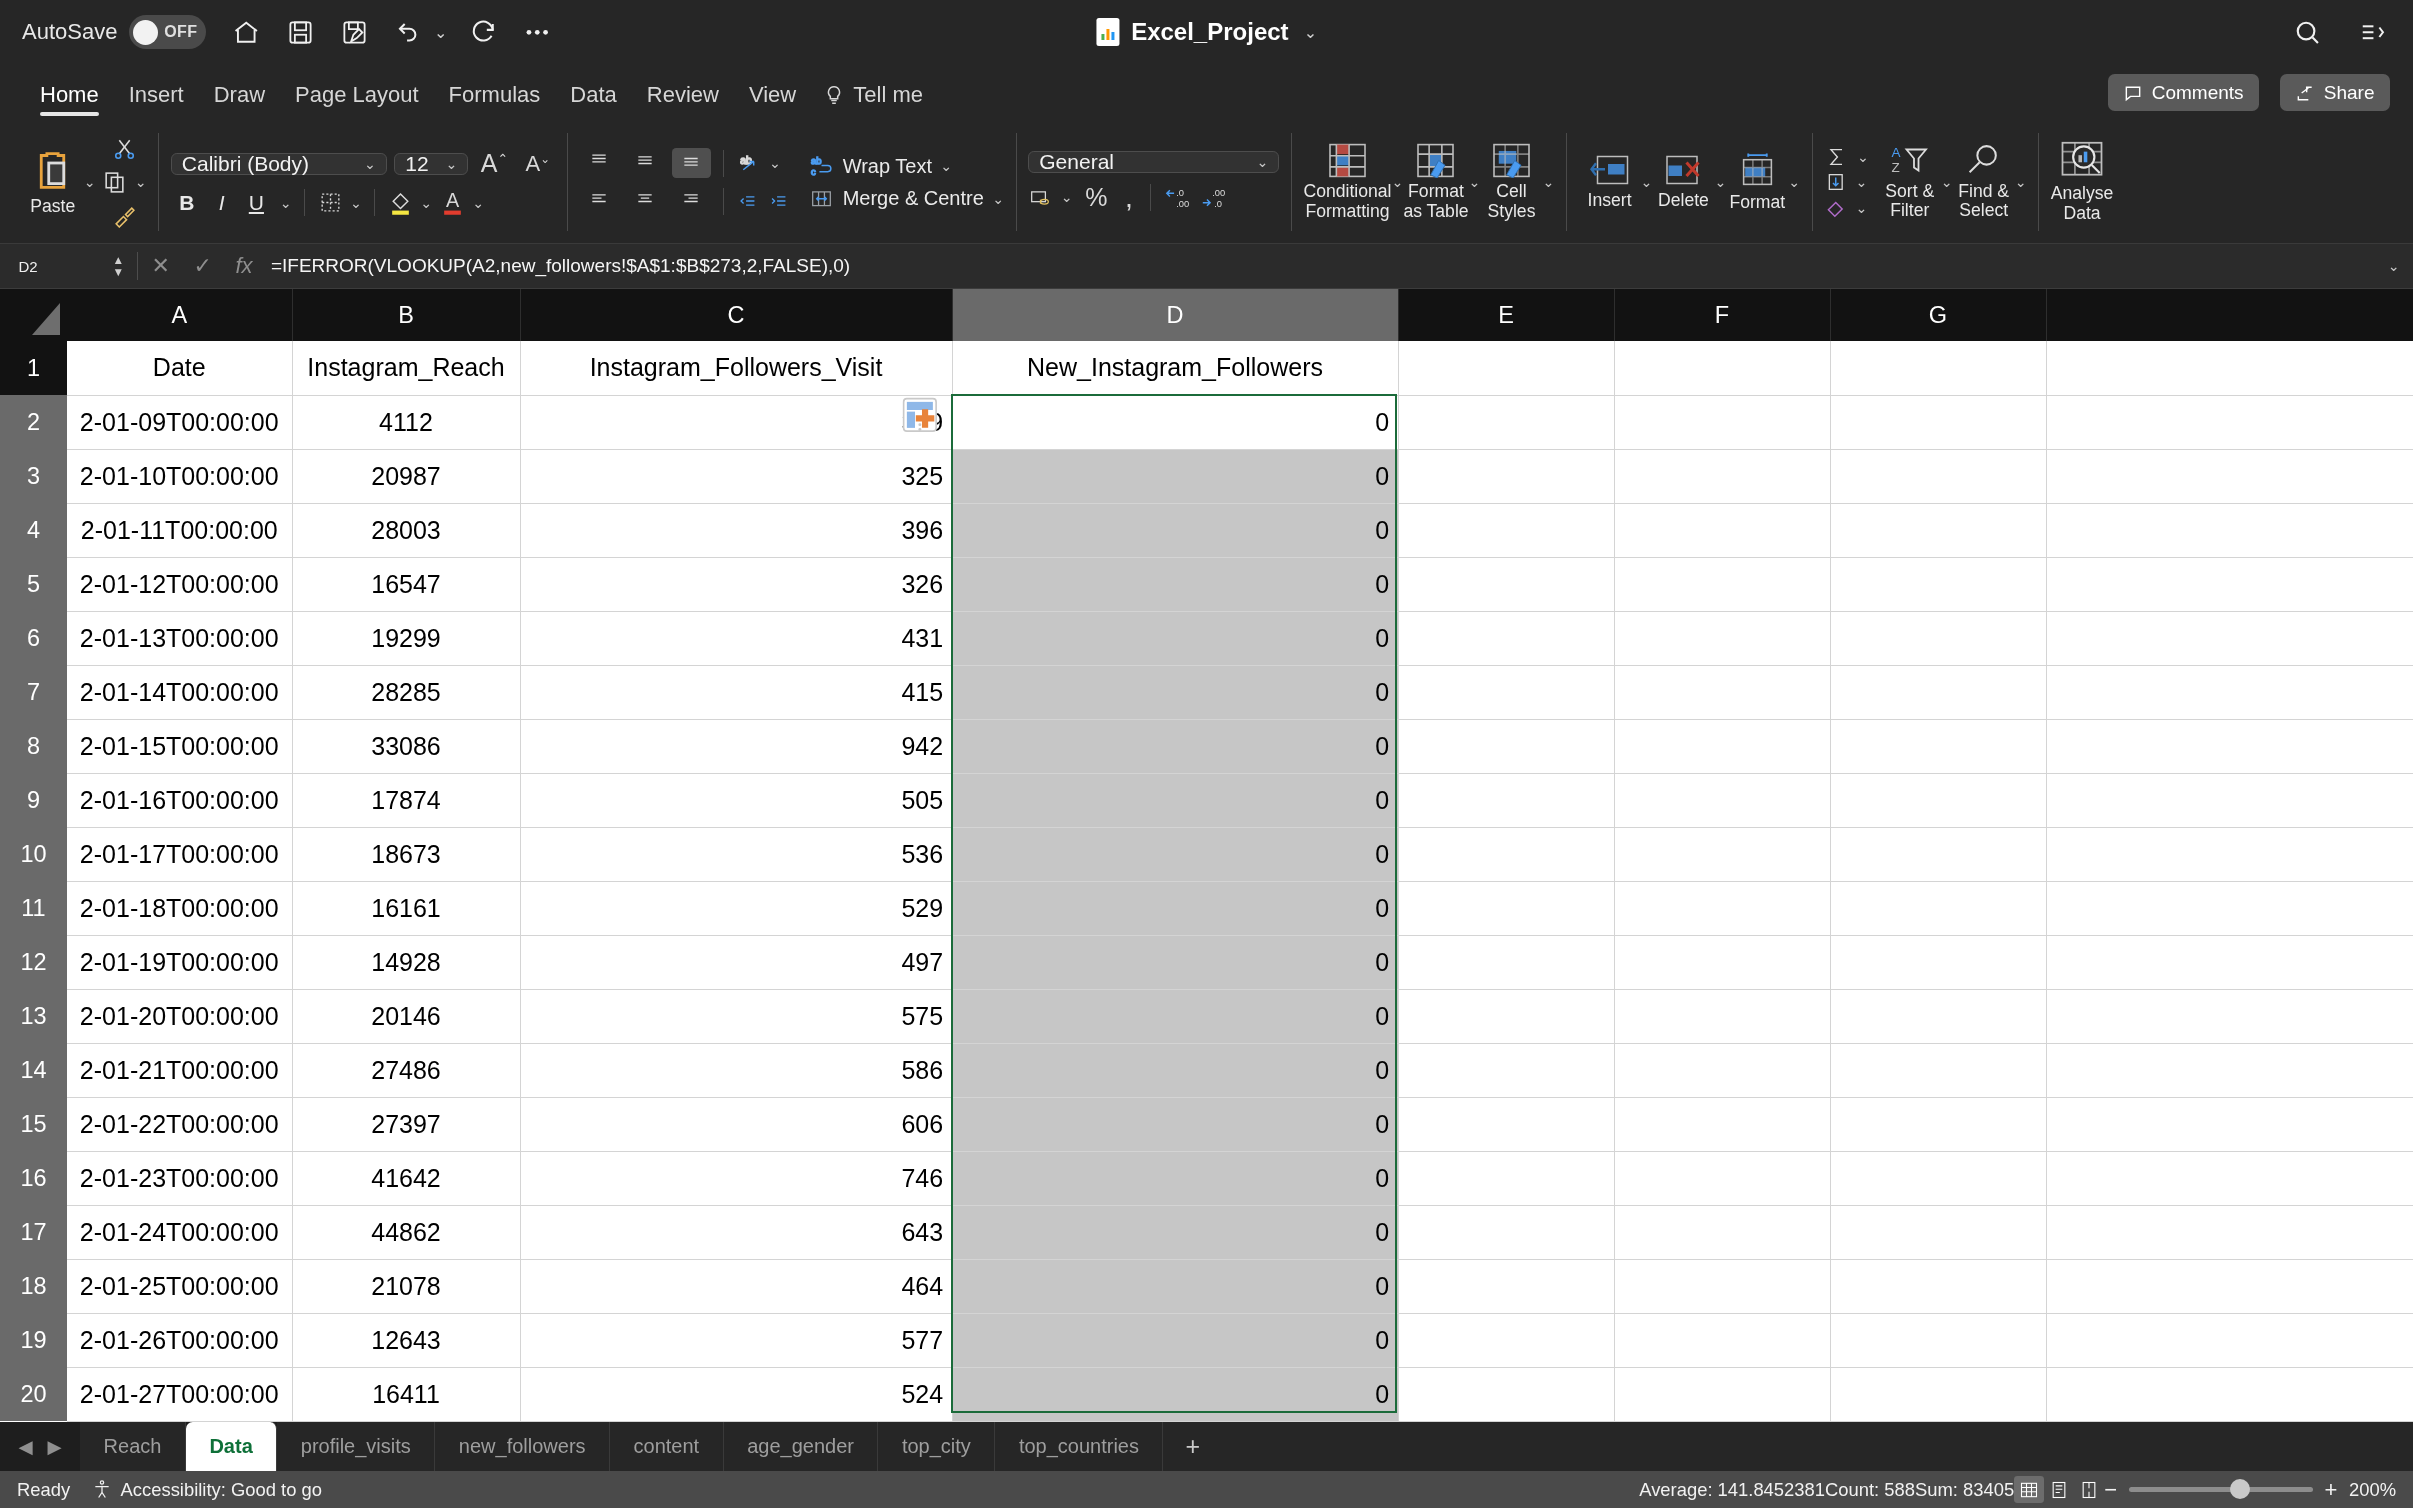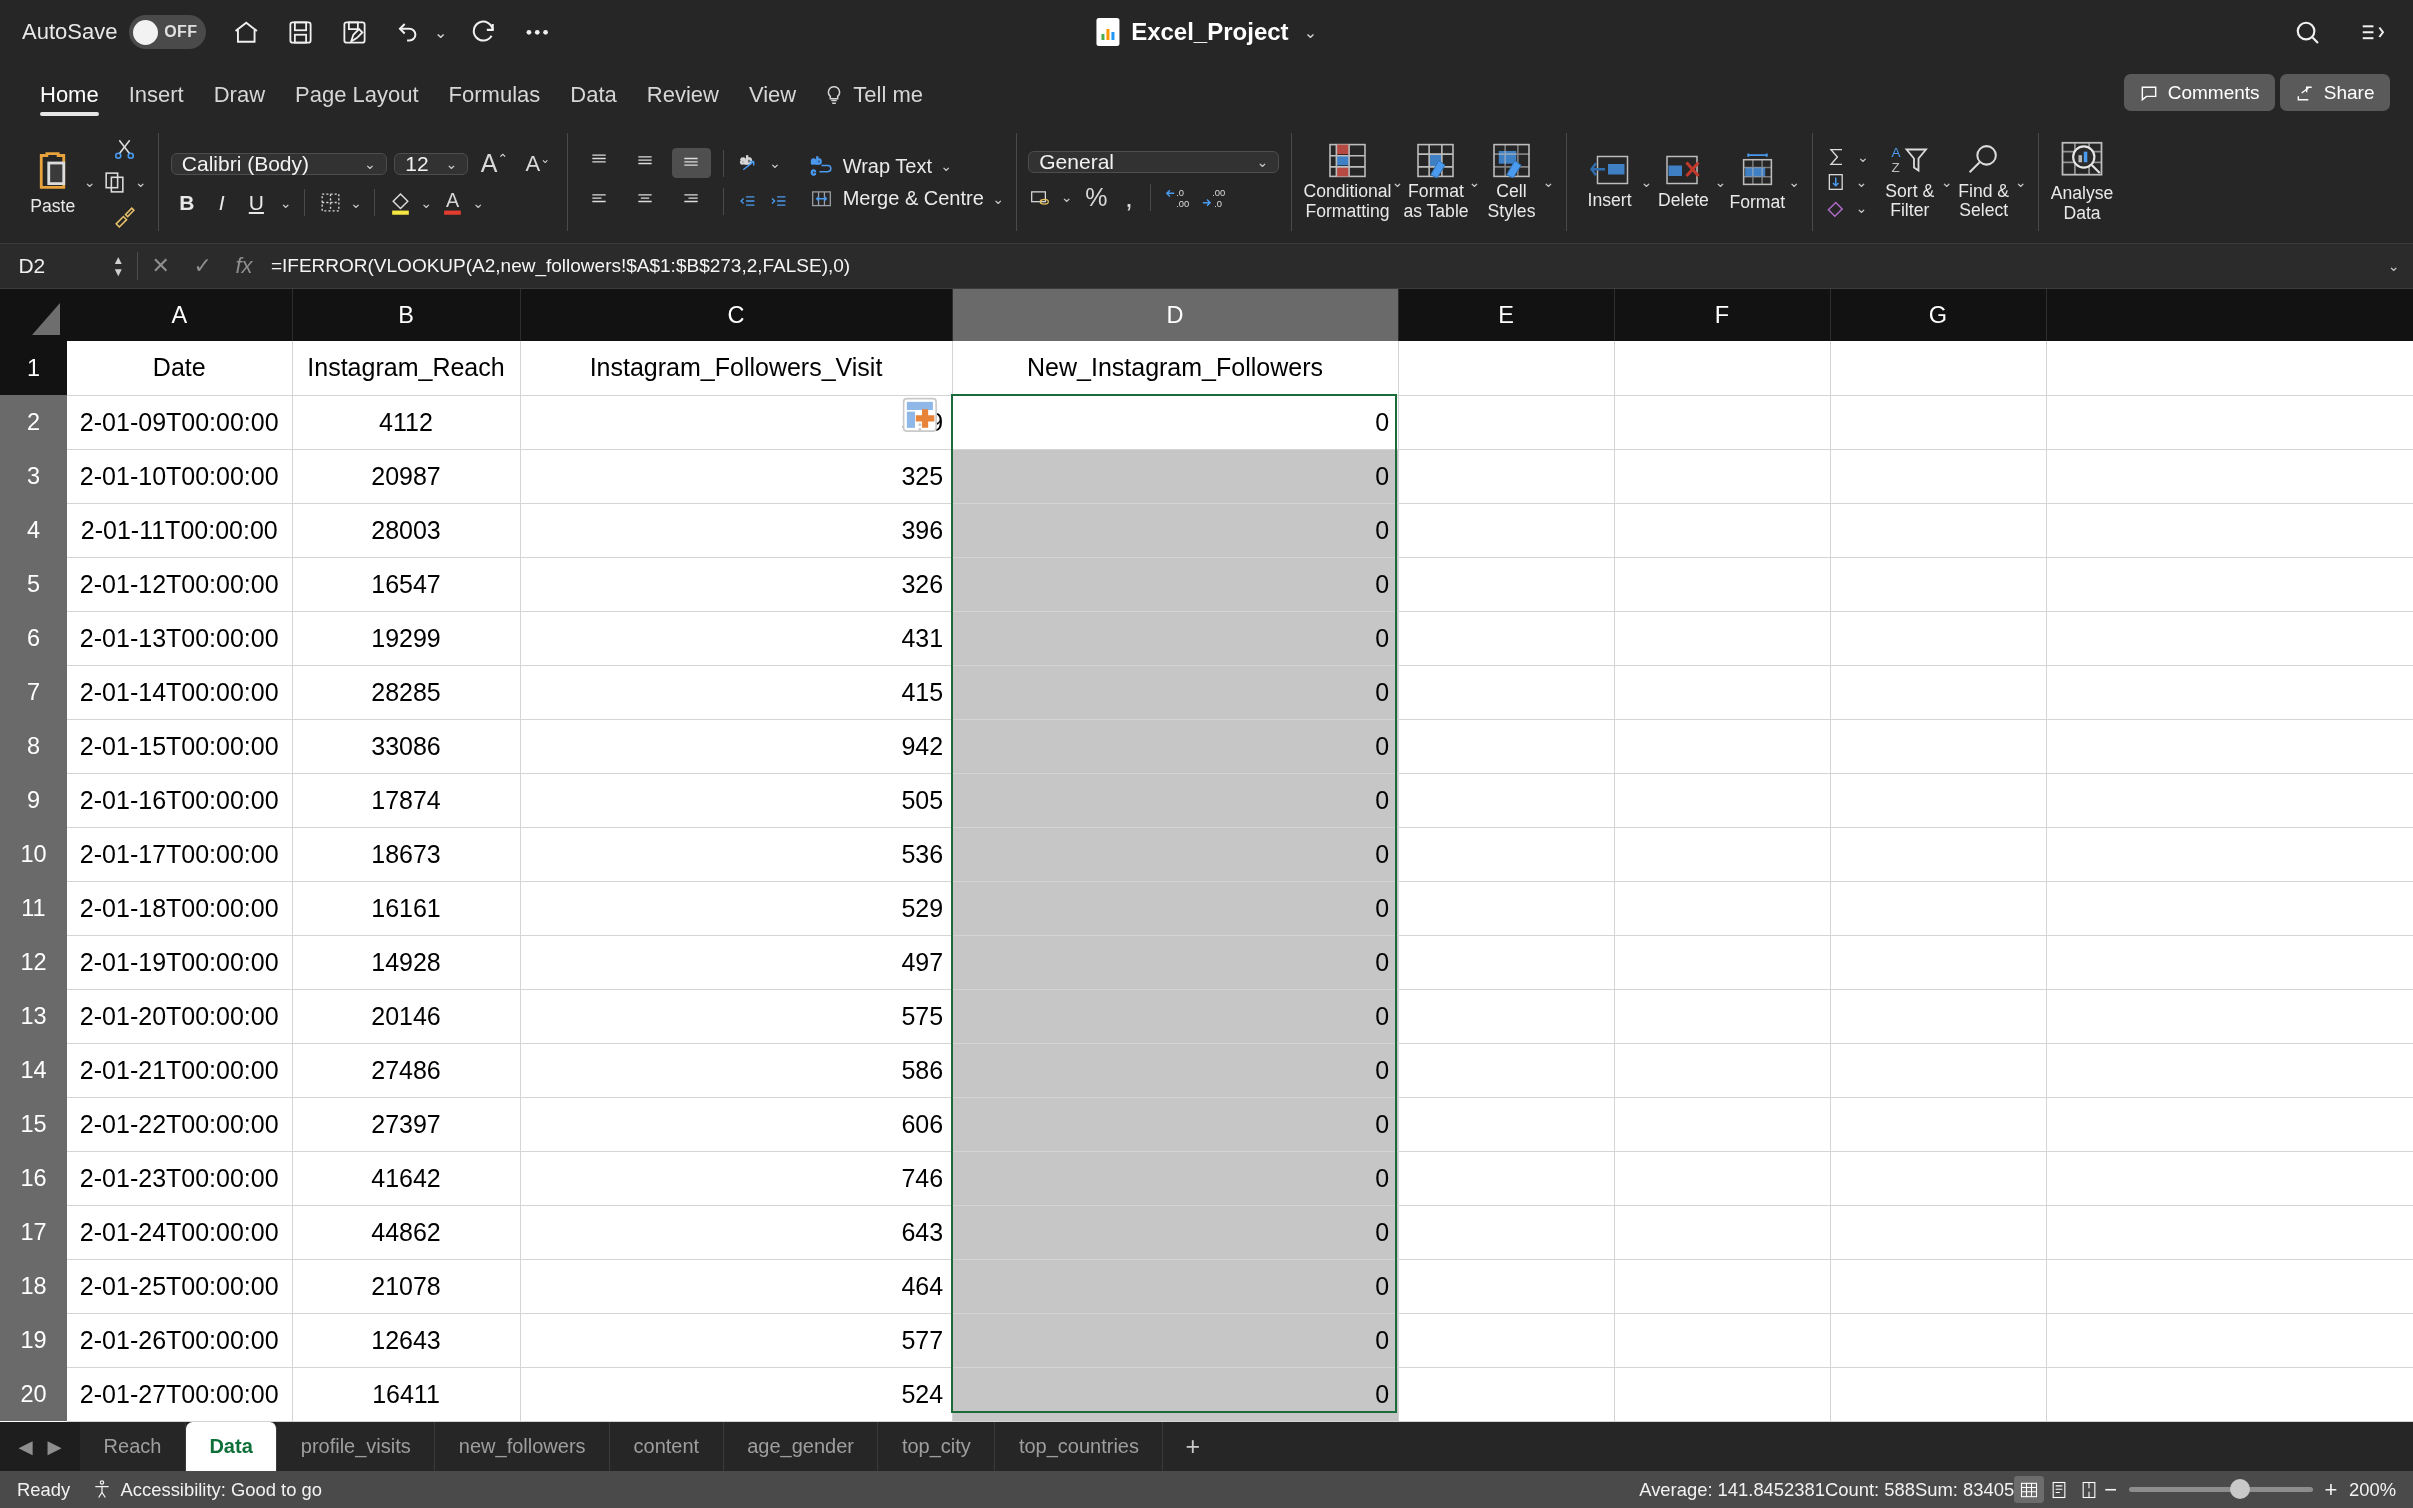--- a/index.html
+++ b/index.html
@@ -51,21 +51,21 @@
   }
   .tab {
     color: #d6d6d6; font-size: 22px; padding: 0 15px 10px 15px; position: relative; white-space: nowrap;
   }
   .tab.active { color: #ffffff; }
   .tab.active::after {
     content: ""; position: absolute; left: 15px; right: 15px; bottom: 1.7px; height: 4.2px;
     background: #e6e6e6; border-radius: 2.5px;
   }
   .tellme { display: flex; align-items: center; gap: 8.4px; padding-bottom: 10px; margin-left: 11.7px; }
-  .tab-right { position: absolute; right: 23.5px; bottom: 6.7px; display: flex; gap: 5px; align-items: center; }
+  .tab-right { position: absolute; right: 23.5px; bottom: 6.7px; display: flex; gap: 21px; align-items: center; }
   .pillbtn {
     background: #5a5a5a; color: #fff; font-size: 19px; border-radius: 6.7px;
     padding: 7.5px 15px; display: flex; align-items: center; gap: 9.2px;
   }
 
   
   .ribbon {
     height: 126px; background: #262626; display: flex; align-items: stretch;
     padding: 3.4px 10px 0 10px; flex: 0 0 126px; border-bottom: 0.8px solid #3a3a3a;
   }
@@ -91,21 +91,21 @@
   .tglbtn.on { background: #4f4f4f; }
   .txtbtn { color: #eaeaea; font-size: 20px; display: flex; align-items: center; gap: 8.4px; }
 
   
   .fbar {
     height: 45px; background: #2b2b2b; display: flex; align-items: center;
     flex: 0 0 45px; border-bottom: 0.8px solid #3c3c3c;
   }
   .namebox {
     width: 109px; height: 100%; display: flex; align-items: center;
-    color: #f0f0f0; font-size: 21px; padding-left: 18.4px;
+    color: #f0f0f0; font-size: 15px; padding-left: 18.4px;
   }
   .spin { display: flex; flex-direction: column; gap: 2.5px; color: #d0d0d0; font-size: 11.7px; line-height: .8; margin-left: 3.4px;}
   .fbsep { width: 0.8px; height: 28.5px; background: #4d4d4d; margin: 0 13.4px; }
   .fbicons { display: flex; align-items: center; gap: 23.5px; color: #8e8e8e; font-size: 22px; }
   .formula {
     flex: 1; margin-left: 18.4px; color: #f5f5f5; font-size: 19px; white-space: nowrap; overflow: hidden;
   }
   .fbright { color: #c8c8c8; font-size: 14.2px; padding-right: 13.4px; }
 
   

